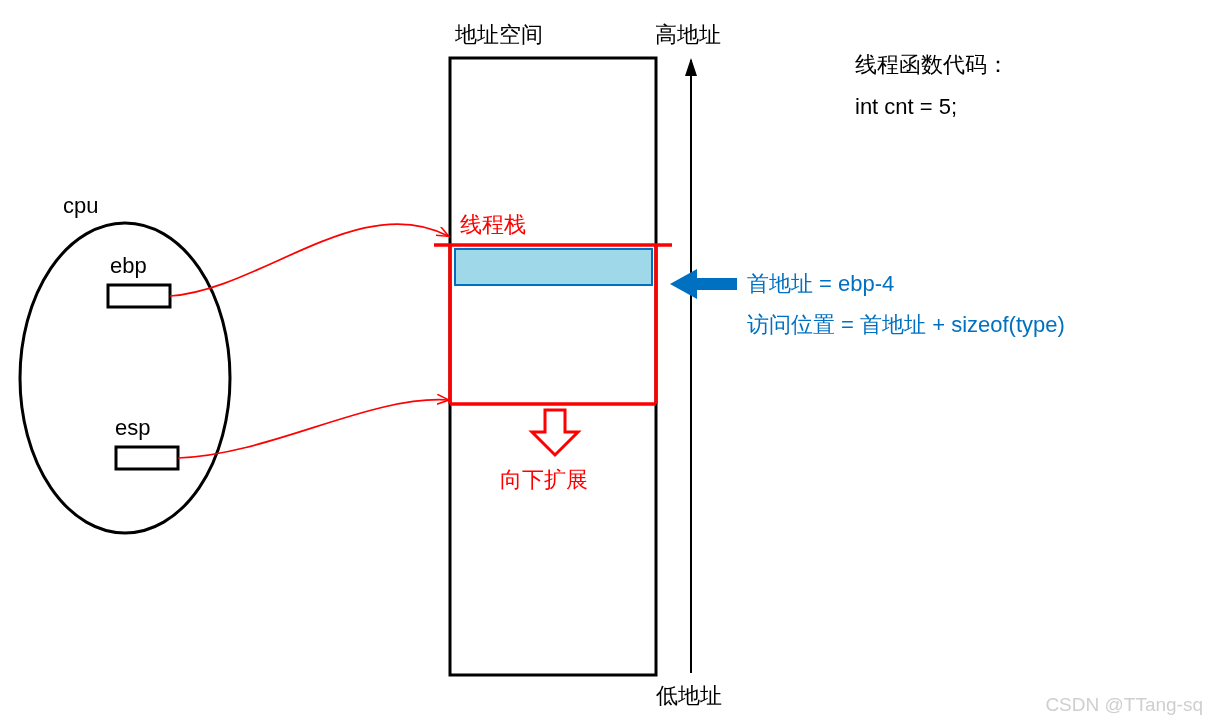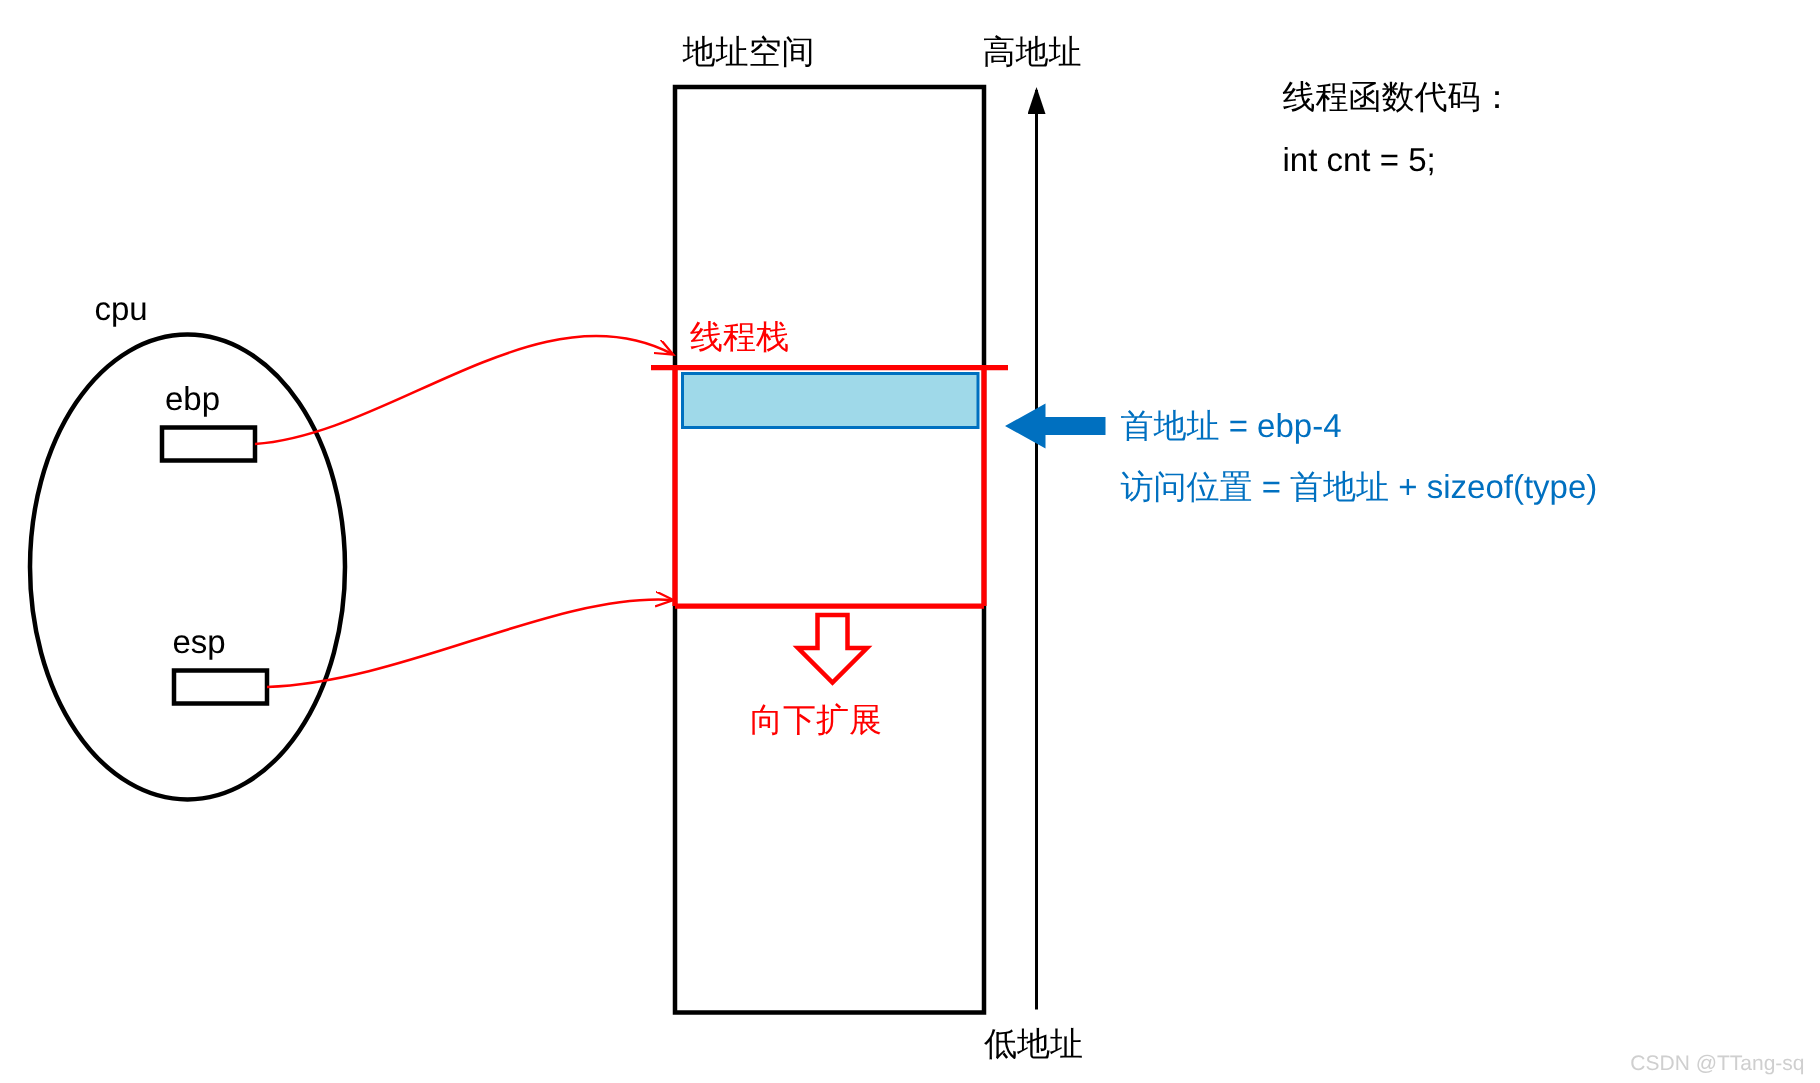--- a/index.html
+++ b/index.html
@@ -13,21 +13,21 @@
   }
   svg { display: block; }
   .black-text { fill: #000; font-size: 22px; }
   .red-text { fill: #ff0000; font-size: 22px; }
   .blue-text { fill: #0070c0; font-size: 22px; }
   .watermark {
     position: absolute;
     bottom: 6px;
     right: 10px;
     color: #cfcfcf;
-    font-size: 14px;
+    font-size: 19px;
     font-family: Arial, sans-serif;
   }
 </style>
 </head>
 <body>
 
 <svg width="1213" height="722" viewBox="0 0 1213 722">
   <defs>
     <marker id="arrow-black" markerWidth="10" markerHeight="10" refX="8" refY="3" orient="auto" markerUnits="strokeWidth">
       <path d="M0,0 L9,3 L0,6 Z" fill="#000"></path>

